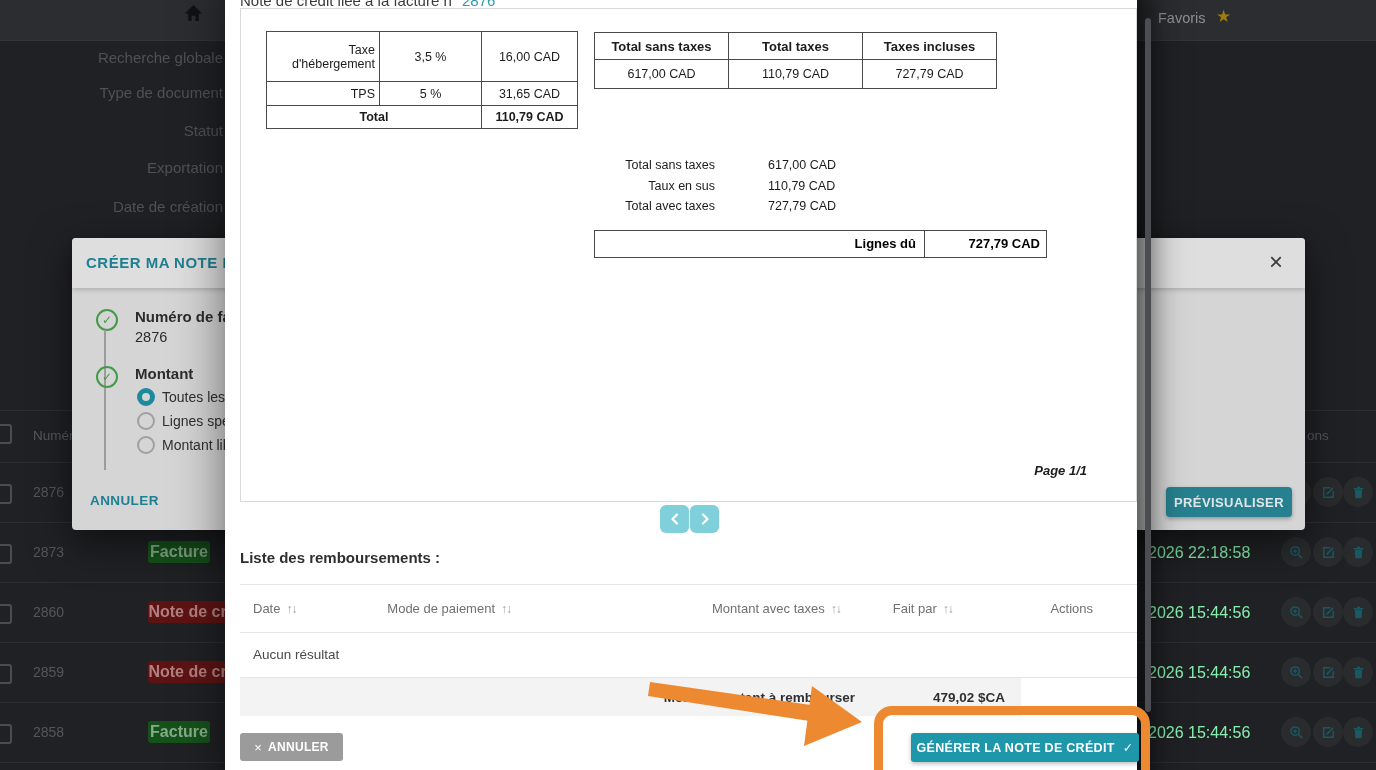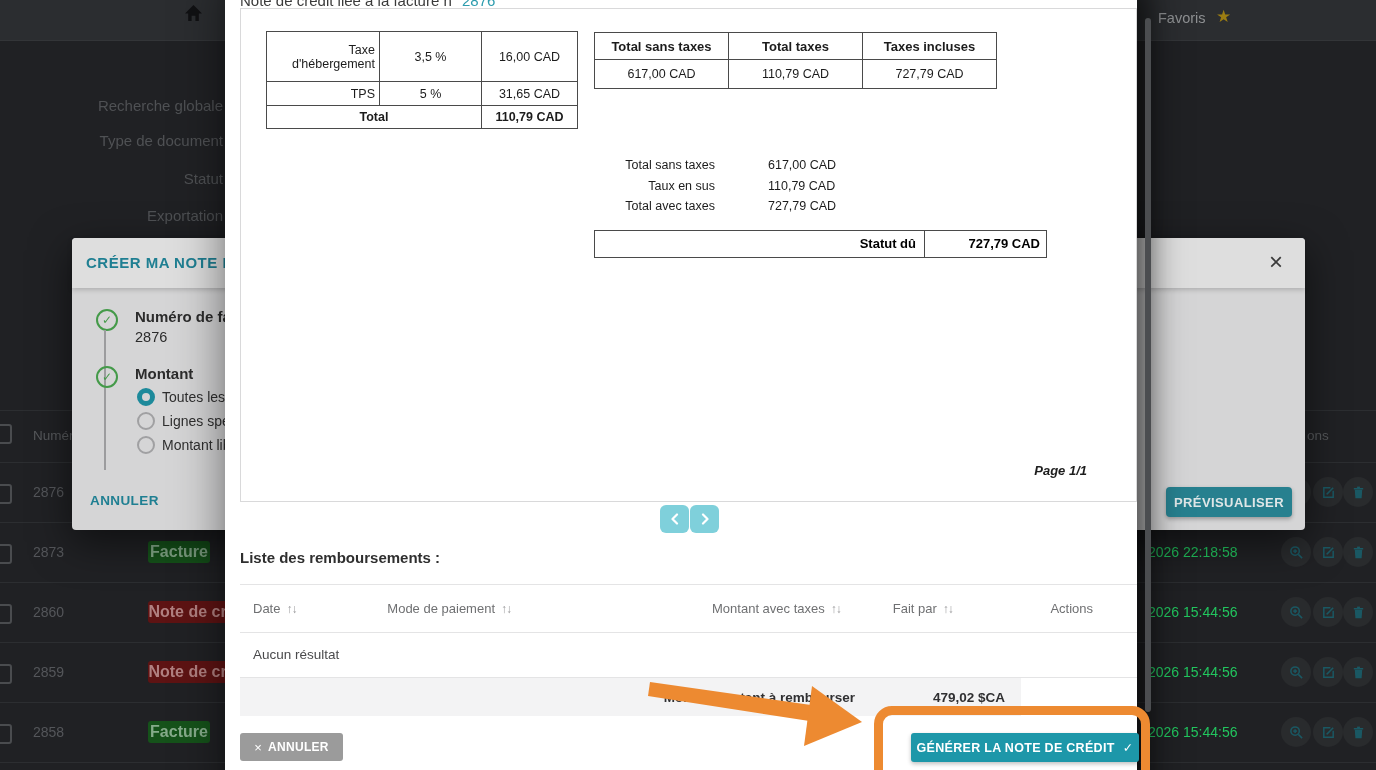--- a/index.html
+++ b/index.html
@@ -1,25 +1,25 @@
 <!DOCTYPE html>
 <html><head>
 <meta charset="utf-8">
 <style>
   html,body{margin:0;padding:0;width:1376px;height:770px;overflow:hidden;
     font-family:"Liberation Sans","DejaVu Sans",sans-serif;background:#202124;}
   .abs{position:absolute;}
   
   #base{position:absolute;inset:0;background:#202124;}
   #topbar{position:absolute;left:0;top:0;width:1376px;height:40px;background:#2b2d30;border-bottom:1px solid #333538;}
-  .filter-label{position:absolute;width:223px;text-align:right;font-size:15px;color:#4f5154;margin-top:48px;}
+  .filter-label{position:absolute;width:223px;text-align:right;font-size:15px;color:#4f5154;}
   .row-line{position:absolute;left:0;width:1376px;height:1px;background:#2c2e31;}
   .bg-num{position:absolute;left:33px;font-size:14px;color:#54565a;}
   .bg-head{position:absolute;font-size:13.5px;color:#56585b;}
-  .bg-ts{position:absolute;left:1148px;font-size:14px;color:#22c55e;}
+  .bg-ts{position:absolute;left:1148px;font-size:16px;color:#86efac;}
   .badge{position:absolute;left:148px;height:22px;border-radius:3px;font-size:16px;font-weight:bold;
     color:#9fb9a0;display:flex;align-items:center;justify-content:center;overflow:hidden;white-space:nowrap;padding:0 0;}
   .badge:empty{display:none;}
   .badge-invoice{background:#15521a;color:#86ab8b;width:62px;}
   .badge-credit{background:#5e1313;color:#b08080;width:88px;}
   .bg-check{position:absolute;left:-8px;width:16px;height:16px;border:2px solid #4a4c4f;border-radius:3px;}
   .act-ic{position:absolute;width:30px;height:30px;border-radius:50%;background:#292b2d;display:flex;align-items:center;justify-content:center;}
   .act-ic svg{width:15px;height:15px;fill:none;stroke:#1a5863;stroke-width:1.6;}
   
   #wizard{position:absolute;left:72px;top:238px;width:1233px;height:292px;background:#d5d5d6;border-radius:4px;
@@ -342,21 +342,21 @@
           <span class="l">Taux en sus</span>
           <span class="v">110,79 CAD</span>
         </div>
       <div class="sum-row">
           <span class="l">Total avec taxes</span>
           <span class="v">727,79 CAD</span>
         </div>
     </div>
 
     <div id="restant">
-      <div class="l">Statut dû</div>
+      <div class="l">Lignes dû</div>
       <div class="v">727,79 CAD</div>
     </div>
 
     <div id="page-label">Page 1/1</div>
   </div>
 
   <div class="pag-btn" style="left:435px">
     <svg viewBox="0 0 10 12">
         <polyline points="7,1.5 2.5,6 7,10.5"></polyline>
       </svg>

